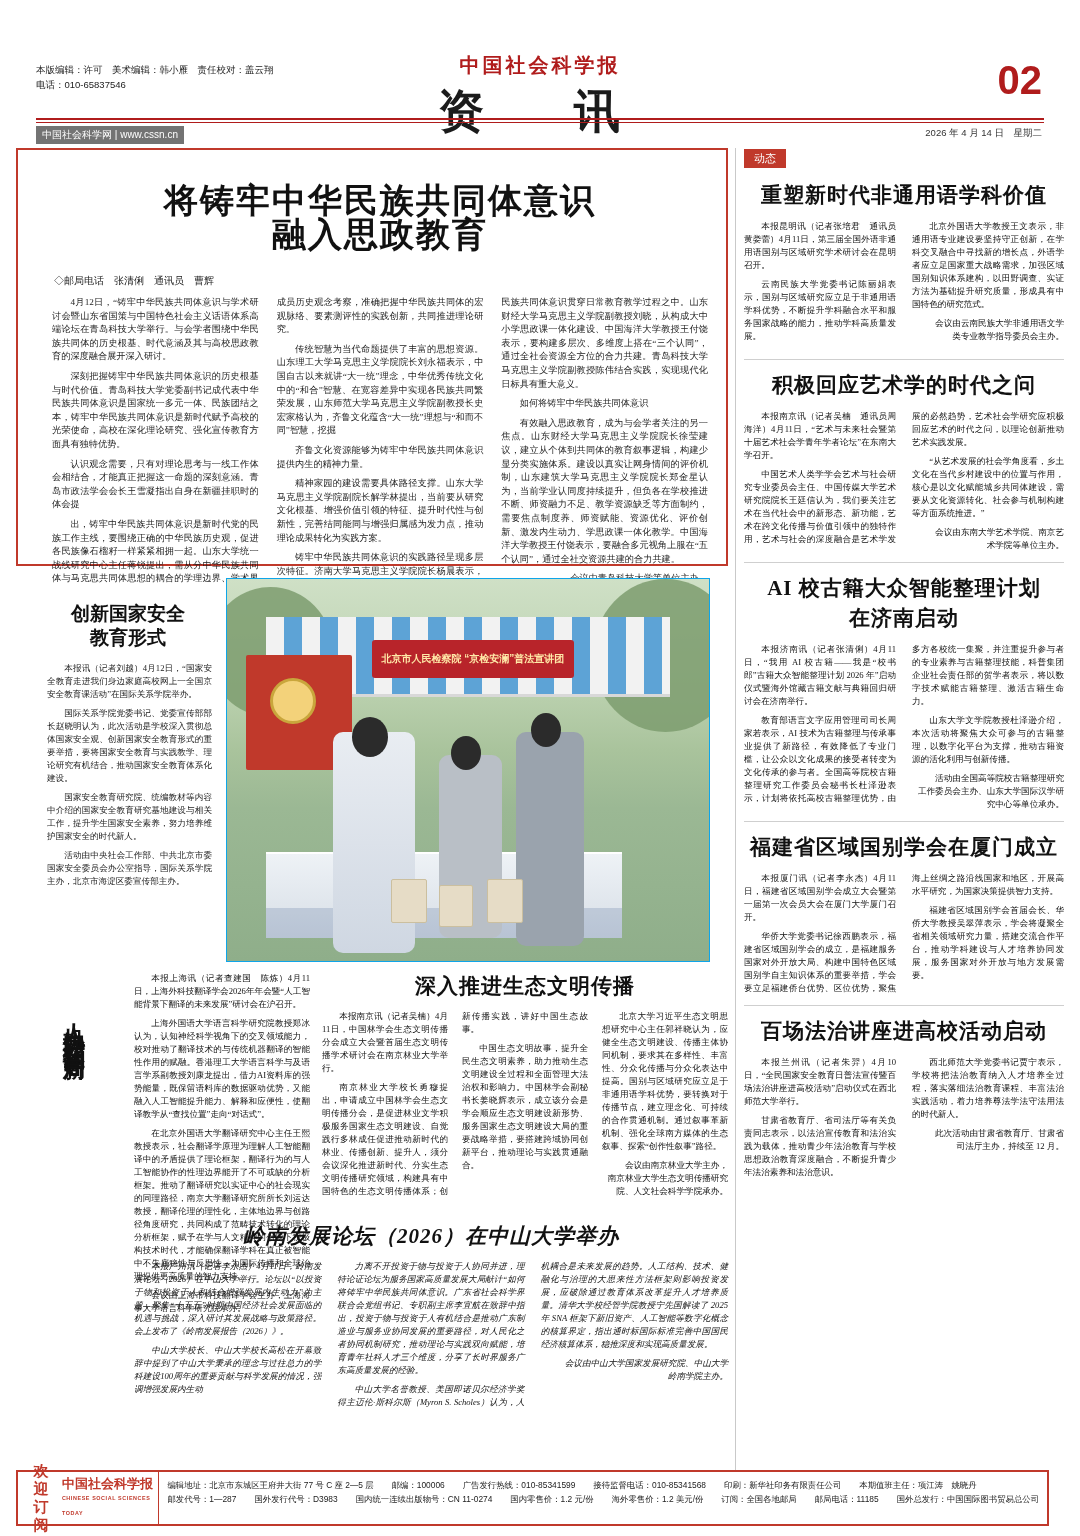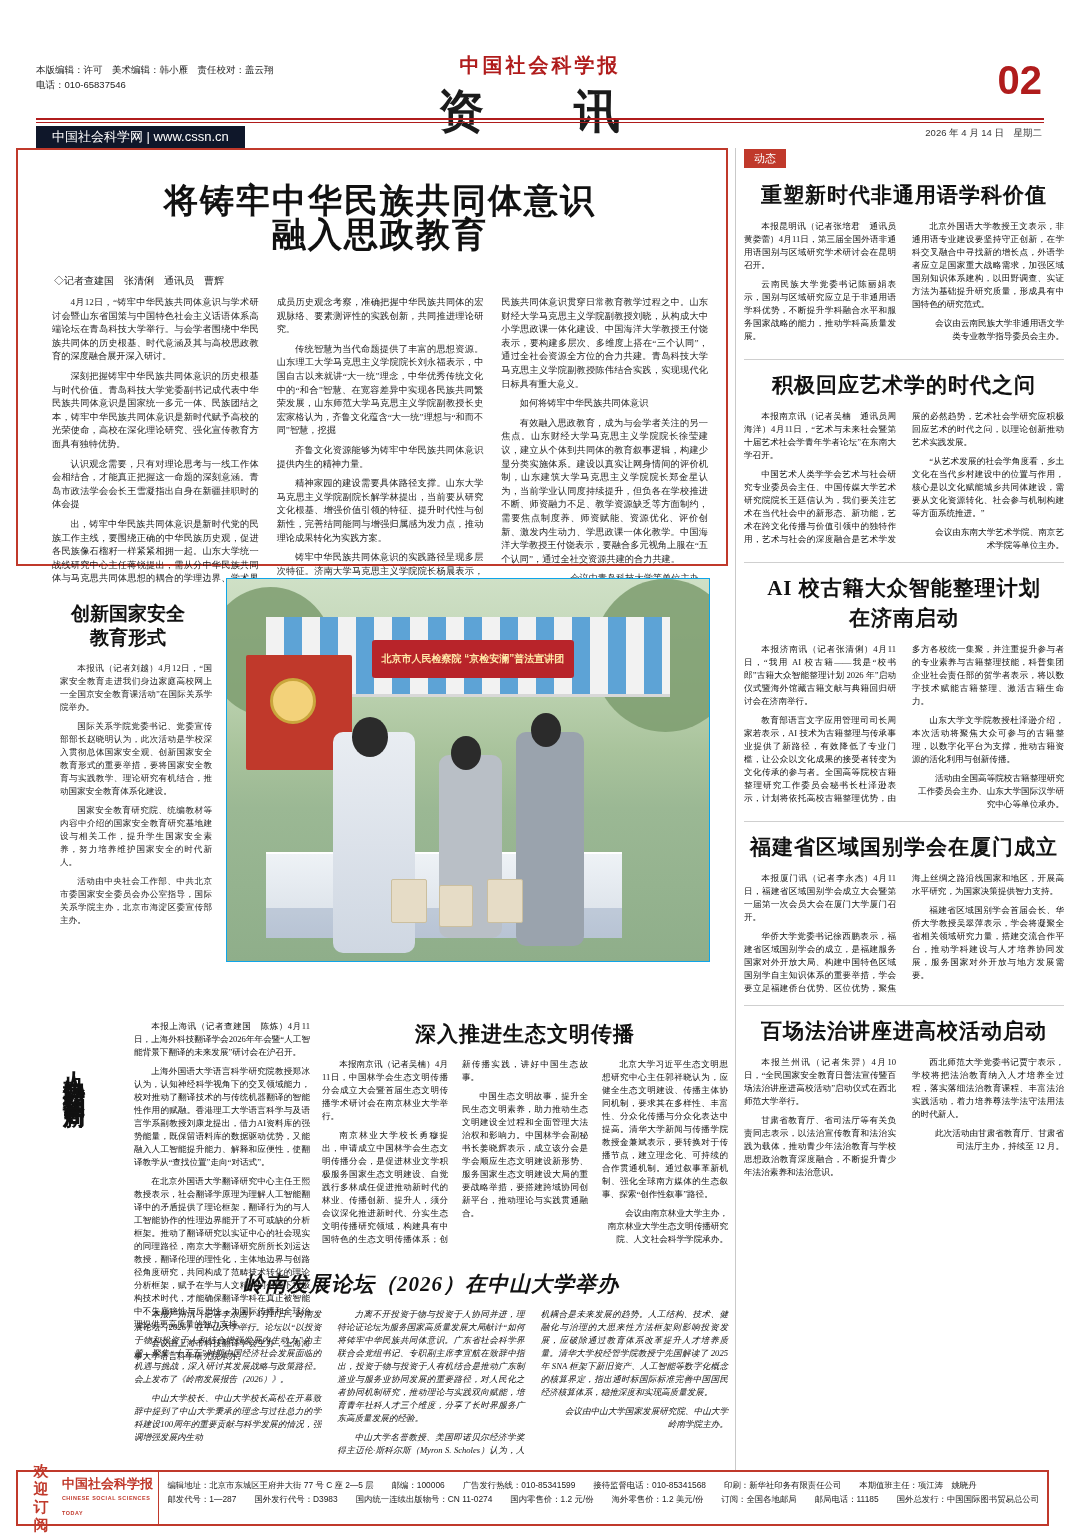--- a/index.html
+++ b/index.html
@@ -13,21 +13,21 @@
   
   .masthead{position:relative;height:112px;}
   .mast-left{position:absolute;left:20px;top:62px;font-size:9.5px;line-height:15px;color:#222;font-family:"Liberation Sans",sans-serif;}
   .mast-left div{white-space:nowrap;}
   .mast-center{position:absolute;left:0;right:0;top:52px;text-align:center;}
   .mast-paper{font-size:20px;letter-spacing:3px;color:#b01c1c;font-weight:bold;font-family:"Liberation Serif",serif;}
   .mast-section{font-size:46px;letter-spacing:22px;color:#1b1b1b;font-weight:bold;margin-top:2px;font-family:"Liberation Serif",serif;}
   .mast-pageno{position:absolute;right:22px;top:58px;font-size:40px;font-weight:bold;color:#b01c1c;font-family:"Liberation Sans",sans-serif;}
   .mast-rule{position:absolute;left:20px;right:20px;top:118px;height:2px;background:#b01c1c;}
   .mast-rule2{position:absolute;left:20px;right:20px;top:122px;height:1px;background:#b01c1c;}
-  .mast-url{position:absolute;left:20px;top:126px;background:#0f172a;color:#fff;font-size:13px;padding:2px 16px;font-family:"Liberation Sans",sans-serif;white-space:nowrap;}
+  .mast-url{position:absolute;left:20px;top:126px;background:#737373;color:#fff;font-size:10px;padding:2px 6px;font-family:"Liberation Sans",sans-serif;white-space:nowrap;}
   .mast-date{position:absolute;right:22px;top:127px;font-size:9.5px;color:#333;font-family:"Liberation Sans",sans-serif;}
 
   
   .body-wrap{position:absolute;left:16px;right:16px;top:148px;bottom:64px;}
   .vrule{position:absolute;top:0;bottom:0;width:1px;background:#c9c9c9;}
 
   .leftzone{position:absolute;left:0;top:0;width:712px;bottom:0;}
   .rightzone{position:absolute;left:728px;top:0;right:0;bottom:0;}
 
   
@@ -37,24 +37,24 @@
   .cols3{column-count:3;column-gap:18px;column-rule:0;font-size:9.2px;line-height:13.6px;text-align:justify;color:#1d1d1d;}
   .cols3 p{margin:0 0 6px 0;text-indent:2em;}
   .endnote{text-align:right;}
 
   
   .photoblock{position:absolute;left:28px;top:430px;width:664px;height:382px;}
   .photo{position:absolute;left:182px;top:0;width:482px;height:382px;overflow:hidden;border:1px solid #0ea5e9;}
   .sidehead{position:absolute;left:0;top:22px;width:168px;}
   .sidehead h3{font-size:19px;line-height:28px;font-weight:bold;margin:0 0 10px 0;text-align:center;}
   .sidetext{font-size:8.6px;line-height:13px;text-align:justify;color:#222;}
-  .sidetext p{margin:0 0 6px 16px;text-indent:2em;}
-
-  
-  .lowleft{position:absolute;left:0;top:824px;right:0;bottom:0;margin-top:48px;}
+  .sidetext p{margin:0 0 6px 3px;text-indent:2em;}
+
+  
+  .lowleft{position:absolute;left:0;top:824px;right:0;bottom:0;}
   .ll-col1{position:absolute;left:10px;top:0;width:96px;}
   .vtitle{writing-mode:vertical-rl;text-orientation:upright;font-size:22px;font-weight:bold;line-height:30px;letter-spacing:4px;height:250px;margin:34px auto 10px auto;}
   .ll-col2{position:absolute;left:118px;top:0;width:176px;font-size:8.6px;line-height:13px;text-align:justify;}
   .ll-col2 p{margin:0 0 6px 0;text-indent:2em;}
   .subhead{font-size:21px;font-weight:bold;text-align:center;margin:0 0 10px 0;letter-spacing:1px;}
   .block-a{position:absolute;left:306px;top:0;width:406px;}
   .block-a .cols2{column-count:3;column-gap:14px;font-size:8.6px;line-height:13px;text-align:justify;}
   .block-a .cols2 p{margin:0 0 6px 0;text-indent:2em;}
   .block-c{position:absolute;left:118px;top:244px;width:594px;}
   .block-c .cols3b{column-count:3;column-gap:16px;font-size:8.6px;line-height:13px;text-align:justify;}
@@ -113,21 +113,21 @@
   </div>
 
   <div class="body-wrap">
     <div class="vrule" style="left:719px;"></div>
 
     <div class="leftzone">
 
       <div class="headbox">
         <div class="headline">将铸牢中华民族共同体意识</div>
         <div class="headline" style="margin-top:-28px;">融入思政教育</div>
-        <div class="byline">◇记者查建国　张清俐　通讯员　曹辉</div>
+        <div class="byline">◇邮局电话　张清俐　通讯员　曹辉</div>
         <div class="cols3">
           <p>4月12日，“铸牢中华民族共同体意识与学术研讨会暨山东省国策与中国特色社会主义话语体系高端论坛在青岛科技大学举行。与会学者围绕中华民族共同体的历史根基、时代意涵及其与高校思政教育的深度融合展开深入研讨。</p>
           <p>深刻把握铸牢中华民族共同体意识的历史根基与时代价值。青岛科技大学党委副书记成代表中华民族共同体意识是国家统一多元一体、民族团结之本，铸牢中华民族共同体意识是新时代赋予高校的光荣使命，高校在深化理论研究、强化宣传教育方面具有独特优势。</p>
           <p>认识观念需要，只有对理论思考与一线工作体会相结合，才能真正把握这一命题的深刻意涵。青岛市政法学会会长王雪凝指出自身在新疆挂职时的体会提</p>
           <p>出，铸牢中华民族共同体意识是新时代党的民族工作主线，要围绕正确的中华民族历史观，促进各民族像石榴籽一样紧紧相拥一起。山东大学统一战线研究中心主任蒋锐提出，需从分中华民族共同体与马克思共同体思想的耦合的学理边界、学术界成员历史观念考察，准确把握中华民族共同体的宏观脉络、要素测评性的实践创新，共同推进理论研究。</p>
           <p>传统智慧为当代命题提供了丰富的思想资源。山东理工大学马克思主义学院院长刘永福表示，中国自古以来就讲“大一统”理念，中华优秀传统文化中的“和合”智慧、在宽容差异中实现各民族共同繁荣发展，山东师范大学马克思主义学院副教授长史宏家格认为，齐鲁文化蕴含“大一统”理想与“和而不同”智慧，挖掘</p>
           <p>齐鲁文化资源能够为铸牢中华民族共同体意识提供内生的精神力量。</p>
           <p>精神家园的建设需要具体路径支撑。山东大学马克思主义学院副院长解学林提出，当前要从研究文化根基、增强价值引领的特征、提升时代性与创新性，完善结同能同与增强归属感为发力点，推动理论成果转化为实践方案。</p>
           <p>铸牢中华民族共同体意识的实践路径呈现多层次特征。济南大学马克思主义学院院长杨晨表示，高校要发挥思想政治理论课的主渠道作用，将中华民族共同体意识贯穿日常教育教学过程之中。山东财经大学马克思主义学院副教授刘晓，从构成大中小学思政课一体化建设、中国海洋大学教授王付饶表示，要构建多层次、多维度上搭在“三个认同”，通过全社会资源全方位的合力共建。青岛科技大学马克思主义学院副教授陈伟结合实践，实现现代化日标具有重大意义。</p>
           <p>如何将铸牢中华民族共同体意识</p>
@@ -184,21 +184,21 @@
           <p>会议由上海市科技翻译学会主办，上海海事大学语言科学研究院承办。</p>
           <p class="endnote"></p>
         </div>
 
         <div class="block-a">
           <div class="subhead">深入推进生态文明传播</div>
           <div class="cols2">
             <p>本报南京讯（记者吴楠）4月11日，中国林学会生态文明传播分会成立大会暨首届生态文明传播学术研讨会在南京林业大学举行。</p>
             <p>南京林业大学校长勇穆提出，申请成立中国林学会生态文明传播分会，是促进林业文学积极服务国家生态文明建设、自觉践行多林成任促进推动新时代的林业、传播创新、提升人，须分会议深化推进新时代、分实生态文明传播研究领域，构建具有中国特色的生态文明传播体系；创新传播实践，讲好中国生态故事。</p>
             <p>中国生态文明故事，提升全民生态文明素养，助力推动生态文明建设全过程和全面管理大法治权和影响力。中国林学会副秘书长姜晓辉表示，成立该分会是学会顺应生态文明建设新形势、服务国家生态文明建设大局的重要战略举措，要搭建跨域协同创新平台，推动理论与实践贯通融合。</p>
-            <p>北京大学习近平生态文明思想研究中心主任郭祥晓认为，应健全生态文明建设、传播主体协同机制，要求其在多样性、丰富性、分众化传播与分众化表达中提高。清华大学新闻与传播学院教授金兼斌表示，要转换对于传播节点，建立理念化、可持续的合作贯通机制。通过叙事革新机制、强化全球南方媒体的生态叙事、探索“创作性叙事”路径。</p>
+            <p>北京大学习近平生态文明思想研究中心主任郭祥晓认为，应健全生态文明建设、传播主体协同机制，要求其在多样性、丰富性、分众化传播与分众化表达中提高。国别与区域研究应立足于非通用语学科优势，要转换对于传播节点，建立理念化、可持续的合作贯通机制。通过叙事革新机制、强化全球南方媒体的生态叙事、探索“创作性叙事”路径。</p>
             <p class="endnote">会议由南京林业大学主办，南京林业大学生态文明传播研究院、人文社会科学学院承办。</p>
           </div>
         </div>
 
         <div class="block-c" style="top:250px;font-style:italic;">
           <div class="subhead">岭南发展论坛（2026）在中山大学举办</div>
           <div class="cols3b">
             <p>本报广州讯（记者李永杰）4月11日，岭南发展论坛（2026）在中山大学举行。论坛以“以投资于物和投资于人和结合增强发展内生动力”为主题，聚集“十五五”时期中国经济社会发展面临的机遇与挑战，深入研讨其发展战略与政策路径。会上发布了《岭南发展报告（2026）》。</p>
             <p>中山大学校长、中山大学校长高松在开幕致辞中提到了中山大学秉承的理念与过往总力的学科建设100周年的重要贡献与科学发展的情况，强调增强发展内生动</p>
             <p>力离不开投资于物与投资于人协同并进，理特论证论坛为服务国家高质量发展大局献计“如何将铸牢中华民族共同体意识。广东省社会科学界联合会党组书记、专职副主席李宜航在致辞中指出，投资于物与投资于人有机结合是推动广东制造业与服务业协同发展的重要路径，对人民化之者协同机制研究，推动理论与实践双向赋能，培育青年社科人才三个维度，分享了长时界服务广东高质量发展的经验。</p>

